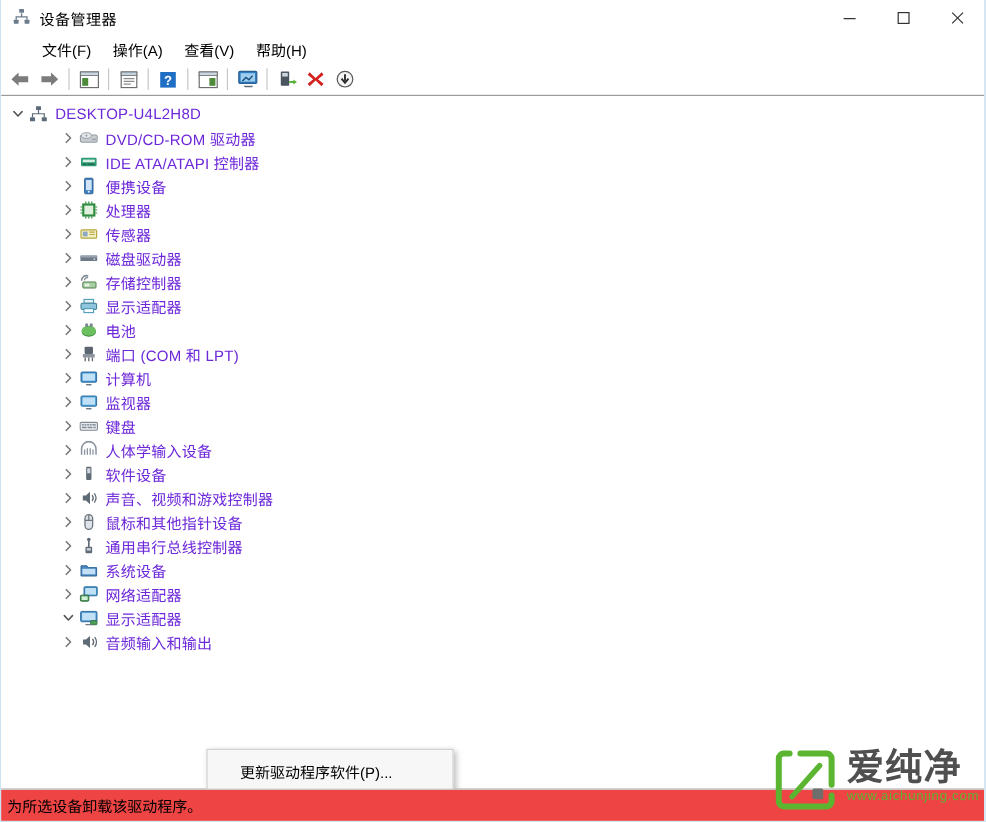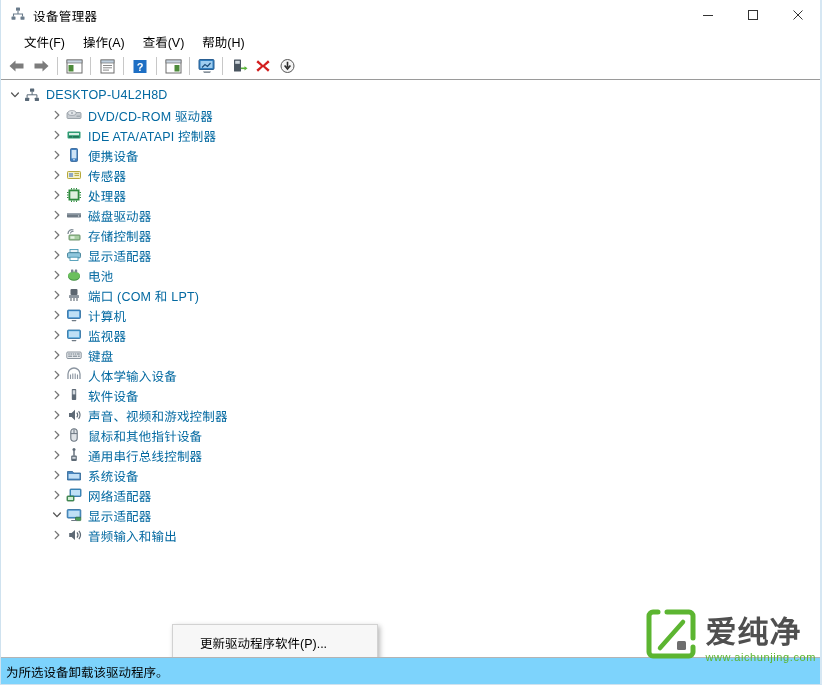--- a/index.html
+++ b/index.html
@@ -70,21 +70,21 @@
     cursor: default;
   }
 
   
   .menubar {
     height: 23px;
     min-height: 23px;
     background: #ffffff;
     display: flex;
     align-items: center;
-    padding-left: 14px;
+    padding-left: 25px;
   }
   .menu-item {
     padding: 2px 9px 3px 9px;
     font-size: 12.5px;
     color: #000;
     cursor: default;
     white-space: nowrap;
   }
 
   
@@ -148,21 +148,21 @@
     width: 18px;
     min-width: 18px;
     height: 18px;
     display: flex;
     align-items: center;
     justify-content: center;
     margin-right: 5px;
   }
   .row .lbl {
     font-size: 12.5px;
-    color: #0369a1;
+    color: #6d28d9;
     letter-spacing: .2px;
   }
   .depth0 { padding-left: 6px; }
   .depth1 { padding-left: 24px; margin-left: 24px; }
   .depth2 { padding-left: 48px; }
   .row.selected .sel-bg {
     position: absolute;
     left: 46px;
     top: 0;
     height: 20px;
@@ -172,21 +172,21 @@
     z-index: 0;
   }
   .row.selected .twisty,
   .row.selected .ic,
   .row.selected .lbl { position: relative; z-index: 1; }
 
   
   .statusbar {
     height: 26px;
     min-height: 26px;
-    background: #7dd3fc;
+    background: #ef4444;
     display: flex;
     align-items: center;
     padding-left: 5px;
     font-size: 12.5px;
     color: #000;
   }
 
   
   .ctxmenu {
     position: absolute;
@@ -207,23 +207,23 @@
     font-size: 12.5px;
     color: #000;
     cursor: default;
     position: relative;
   }
 
   
   .watermark {
     position: absolute;
     right: 6px;
-    bottom: 22px;
-    display: flex;
-    align-items: flex-end;
+    bottom: 6px;
+    display: flex;
+    align-items: flex-start;
     gap: 9px;
     z-index: 60;
     pointer-events: none;
   }
   .wm-text {
     display: flex;
     flex-direction: column;
     line-height: 1;
   }
   .wm-cn {
@@ -439,36 +439,20 @@
           <span class="lbl">便携设备</span>
         </div>
         <div class="row depth1">
           <span class="twisty">
             <svg width="10" height="10" viewBox="0 0 10 10">
               <path d="M3.2 1.4 L6.8 5 L3.2 8.6" fill="none" stroke="#767676" stroke-width="1.3" stroke-linecap="round" stroke-linejoin="round"></path>
             </svg>
           </span>
           <span class="ic">
             <svg width="16" height="16" viewBox="0 0 16 16">
-        <rect x="1.5" y="4.5" width="13" height="7" rx=".8" fill="#f2f0c8" stroke="#b6a83a" stroke-width="1"></rect>
-        <rect x="3" y="6" width="4" height="4" fill="#8fa8c4"></rect>
-        <line x1="8.5" y1="6.4" x2="13" y2="6.4" stroke="#b6a83a" stroke-width="1"></line>
-        <line x1="8.5" y1="8.4" x2="13" y2="8.4" stroke="#b6a83a" stroke-width="1"></line>
-            </svg>
-          </span>
-          <span class="lbl">传感器</span>
-        </div>
-        <div class="row depth1">
-          <span class="twisty">
-            <svg width="10" height="10" viewBox="0 0 10 10">
-              <path d="M3.2 1.4 L6.8 5 L3.2 8.6" fill="none" stroke="#767676" stroke-width="1.3" stroke-linecap="round" stroke-linejoin="round"></path>
-            </svg>
-          </span>
-          <span class="ic">
-            <svg width="16" height="16" viewBox="0 0 16 16">
         <rect x="2.5" y="2.5" width="11" height="11" fill="#2e8b3e"></rect>
         <rect x="4.3" y="4.3" width="7.4" height="7.4" fill="#dff0df"></rect>
         <g stroke="#2e8b3e" stroke-width="1">
           <line x1="5.5" y1="1" x2="5.5" y2="2.5"></line>
                 <line x1="8" y1="1" x2="8" y2="2.5"></line>
                 <line x1="10.5" y1="1" x2="10.5" y2="2.5"></line>
           <line x1="5.5" y1="13.5" x2="5.5" y2="15"></line>
                 <line x1="8" y1="13.5" x2="8" y2="15"></line>
                 <line x1="10.5" y1="13.5" x2="10.5" y2="15"></line>
           <line x1="1" y1="5.5" x2="2.5" y2="5.5"></line>
@@ -483,20 +467,36 @@
           <span class="lbl">处理器</span>
         </div>
         <div class="row depth1">
           <span class="twisty">
             <svg width="10" height="10" viewBox="0 0 10 10">
               <path d="M3.2 1.4 L6.8 5 L3.2 8.6" fill="none" stroke="#767676" stroke-width="1.3" stroke-linecap="round" stroke-linejoin="round"></path>
             </svg>
           </span>
           <span class="ic">
             <svg width="16" height="16" viewBox="0 0 16 16">
+        <rect x="1.5" y="4.5" width="13" height="7" rx=".8" fill="#f2f0c8" stroke="#b6a83a" stroke-width="1"></rect>
+        <rect x="3" y="6" width="4" height="4" fill="#8fa8c4"></rect>
+        <line x1="8.5" y1="6.4" x2="13" y2="6.4" stroke="#b6a83a" stroke-width="1"></line>
+        <line x1="8.5" y1="8.4" x2="13" y2="8.4" stroke="#b6a83a" stroke-width="1"></line>
+            </svg>
+          </span>
+          <span class="lbl">传感器</span>
+        </div>
+        <div class="row depth1">
+          <span class="twisty">
+            <svg width="10" height="10" viewBox="0 0 10 10">
+              <path d="M3.2 1.4 L6.8 5 L3.2 8.6" fill="none" stroke="#767676" stroke-width="1.3" stroke-linecap="round" stroke-linejoin="round"></path>
+            </svg>
+          </span>
+          <span class="ic">
+            <svg width="16" height="16" viewBox="0 0 16 16">
         <rect x="1" y="6" width="14" height="4.5" rx=".7" fill="#6e7a85"></rect>
         <rect x="1" y="6" width="14" height="1.6" fill="#9aa4ae"></rect>
         <circle cx="12.6" cy="9" r=".7" fill="#d7dde2"></circle>
             </svg>
           </span>
           <span class="lbl">磁盘驱动器</span>
         </div>
         <div class="row depth1">
           <span class="twisty">
             <svg width="10" height="10" viewBox="0 0 10 10">

